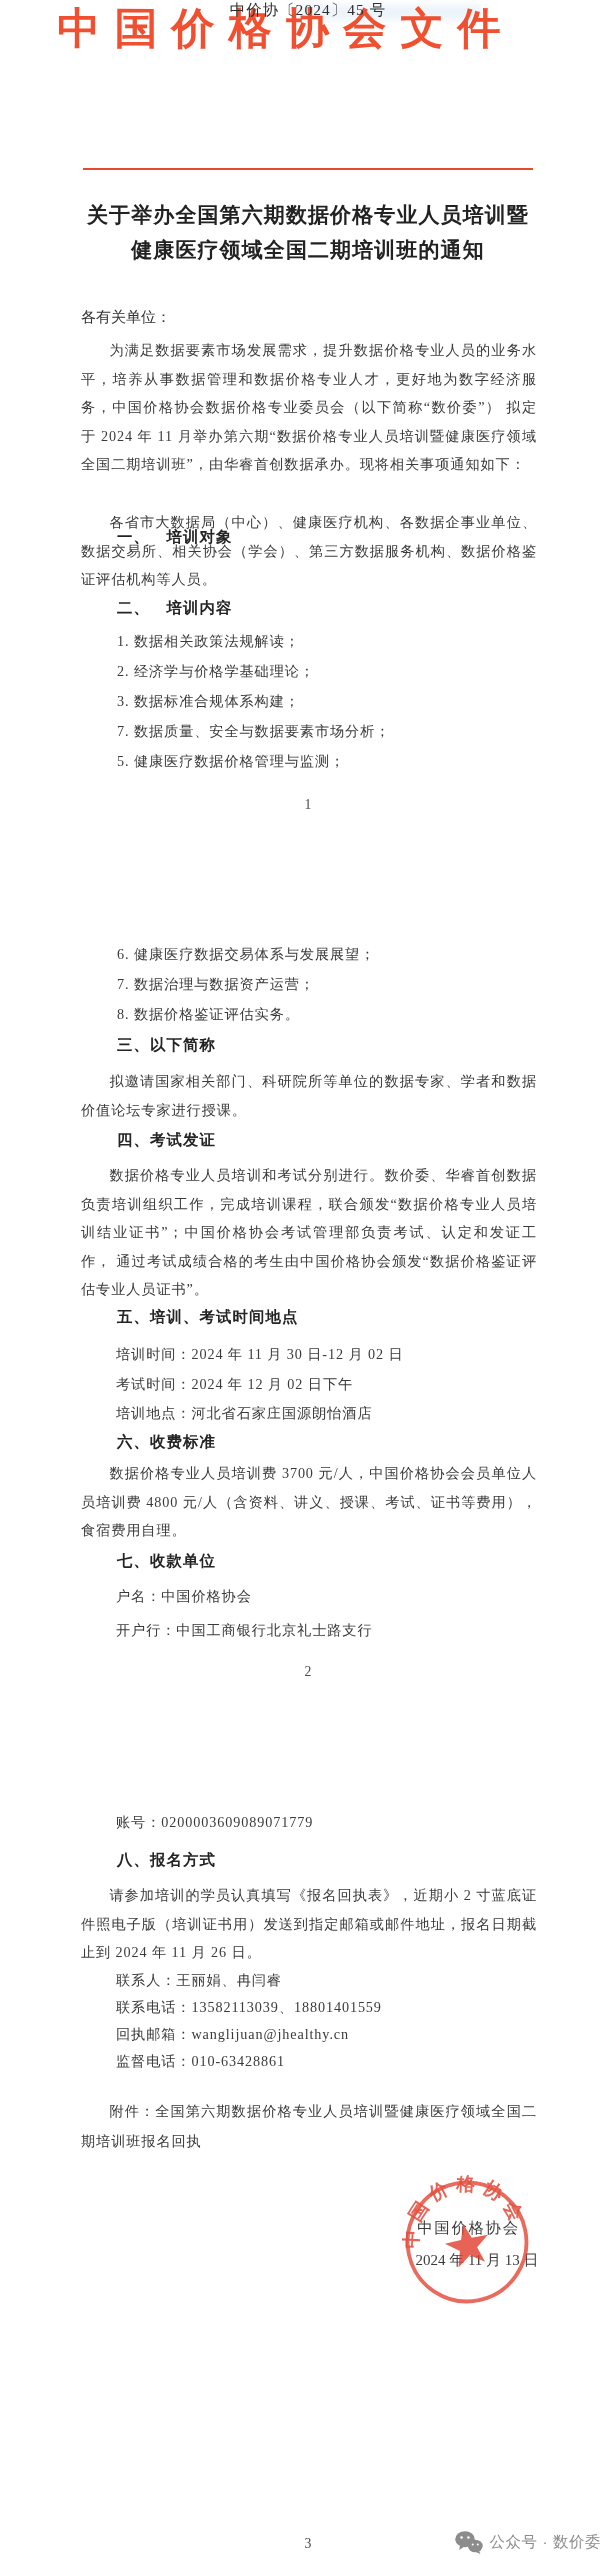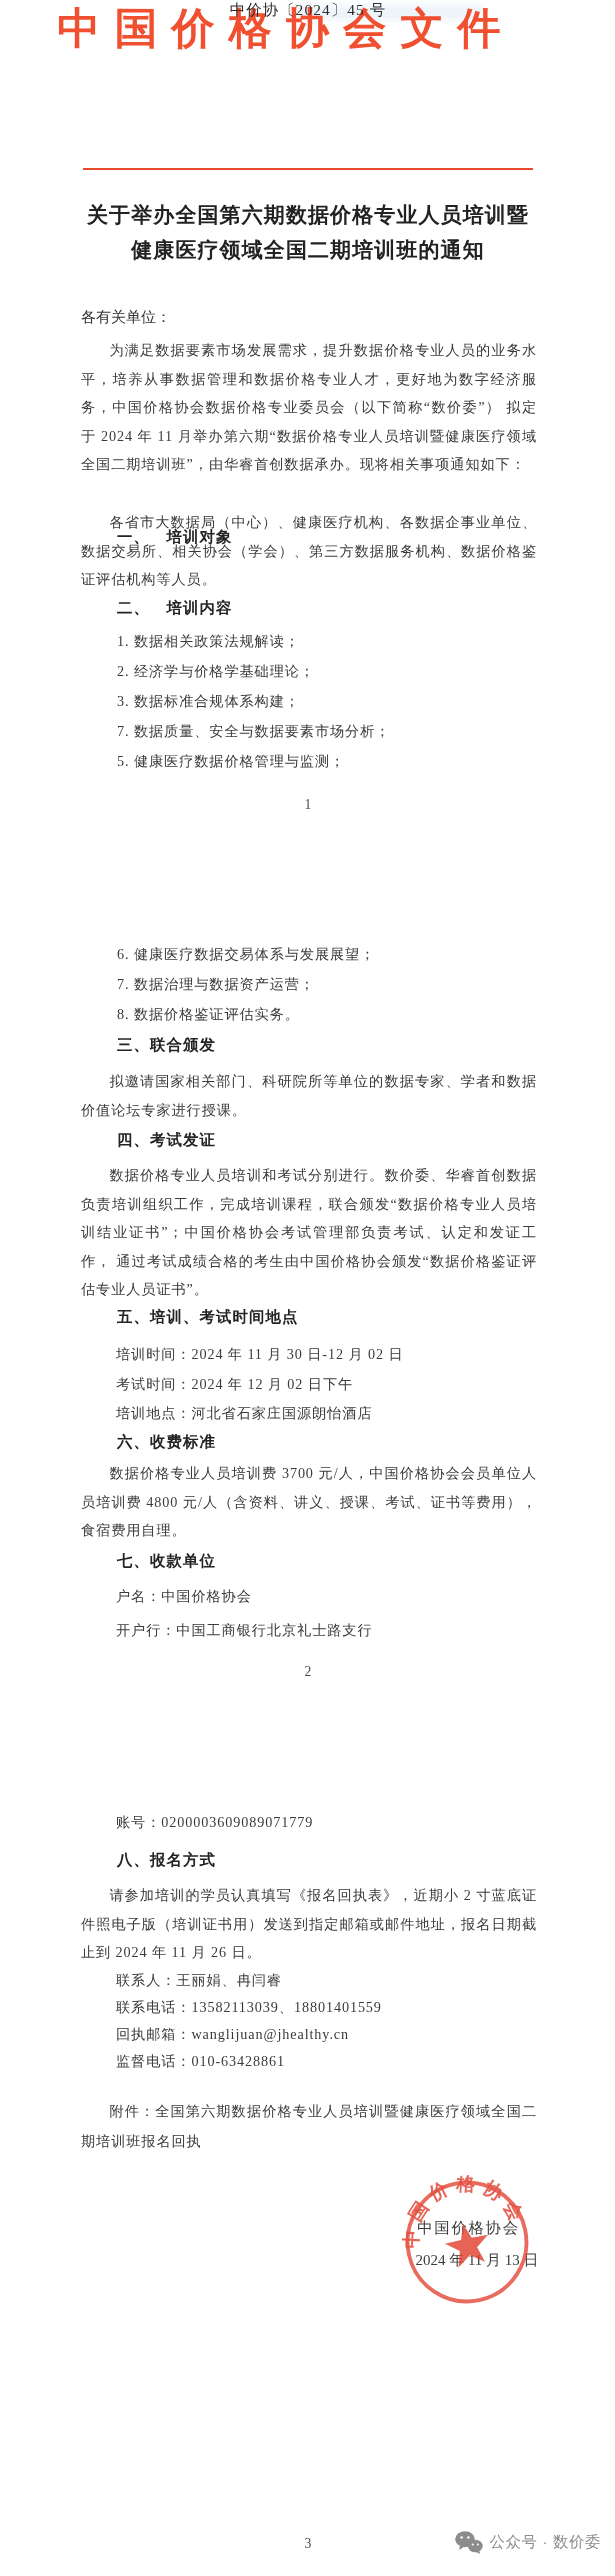--- a/index.html
+++ b/index.html
@@ -105,21 +105,21 @@
     <div>5.  健康医疗数据价格管理与监测；</div>
   </div>
   <div class="abs page-num" style="top:797px;">1</div>
 
   <div class="abs list-block" style="top:939px;">
     <div>6.  健康医疗数据交易体系与发展展望；</div>
     <div>7.  数据治理与数据资产运营；</div>
     <div>8.  数据价格鉴证评估实务。</div>
   </div>
 
-  <div class="abs sec-heading" style="top:1035px;">三、联合颁发</div>
+  <div class="abs sec-heading" style="top:1035px;">三、以下简称</div>
   <div class="abs body-par indent" style="top:1067px;">拟邀请国家相关部门、科研院所等单位的数据专家、学者和数据价值论坛专家进行授课。</div>
 
   <div class="abs sec-heading" style="top:1130px;">四、考试发证</div>
   <div class="abs body-par indent" style="top:1161px;">数据价格专业人员培训和考试分别进行。数价委、华睿首创数据负责培训组织工作，完成培训课程，联合颁发“数据价格专业人员培训结业证书”；中国价格协会考试管理部负责考试、认定和发证工作， 通过考试成绩合格的考生由中国价格协会颁发“数据价格鉴证评估专业人员证书”。</div>
 
   <div class="abs sec-heading" style="top:1307px;">五、培训、考试时间地点</div>
   <div class="abs line-block" style="top:1345px;">培训时间：2024 年 11 月 30 日-12 月 02 日</div>
   <div class="abs line-block" style="top:1375px;">考试时间：2024 年 12 月 02 日下午</div>
   <div class="abs line-block" style="top:1404px;">培训地点：河北省石家庄国源朗怡酒店</div>
 

